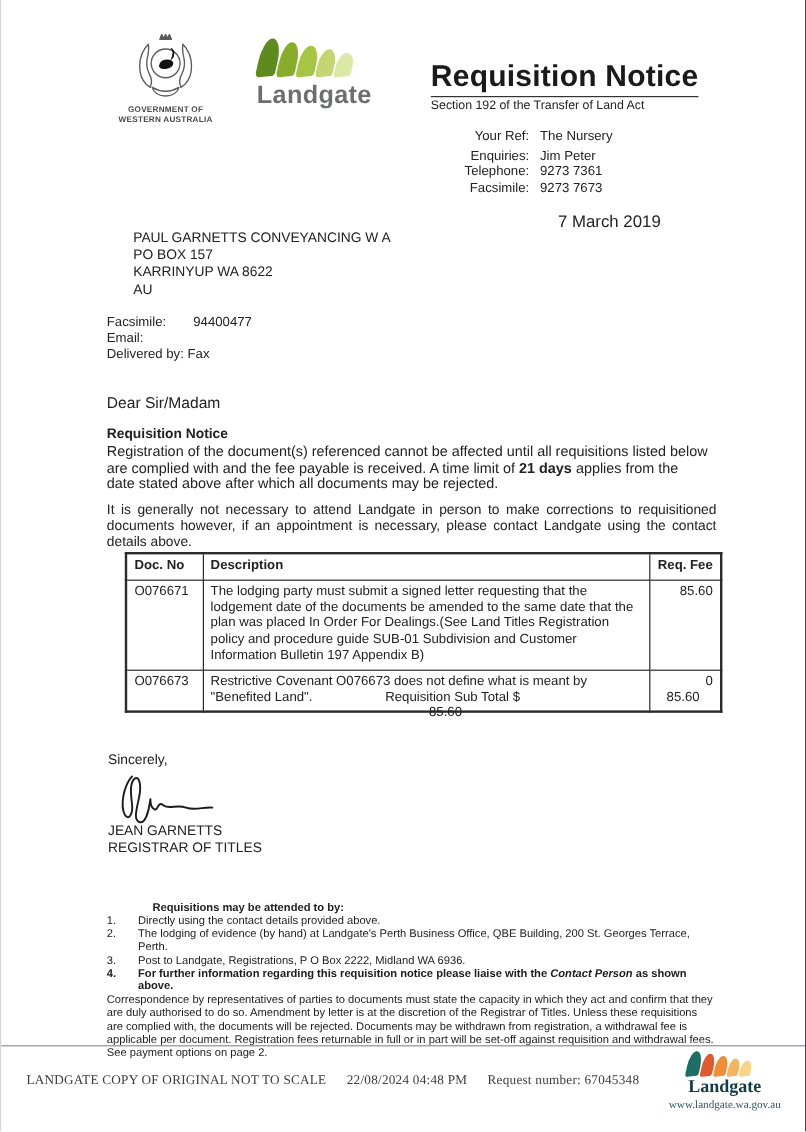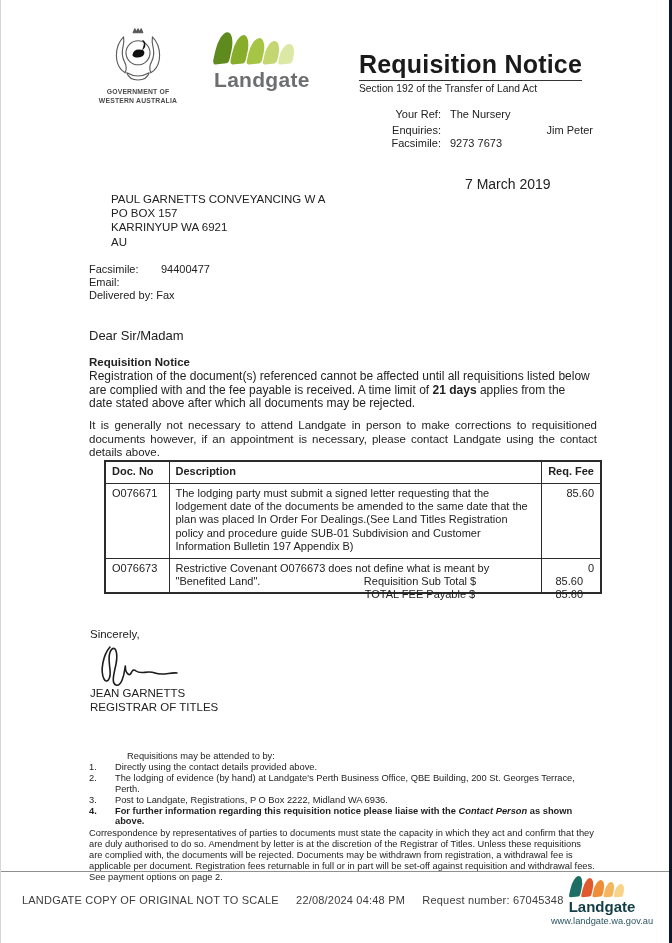--- a/index.html
+++ b/index.html
@@ -1,20 +1,20 @@
 <!DOCTYPE html>
 <html><head>
 <meta charset="utf-8">
 <style>
   * { margin:0; padding:0; box-sizing:border-box; }
   html,body { background:#fff; }
   body { font-family:"Liberation Sans","DejaVu Sans",sans-serif; color:#222; }
   .page {
     position:relative; width:672px; height:943px; background:#fff;
-    border-left:1px solid #d6d6d6; border-right:3px solid #0f172a;
+    border-left:1px solid #d6d6d6; border-right:1px solid #0f172a;
     overflow:hidden;
   }
 
   
   .crest { position:absolute; left:90px; top:26px; width:94px; text-align:center; }
   .crest svg { display:block; margin:0 auto; }
   .crest-caption { font-size:6.8px; font-weight:bold; color:#4a4a4a; letter-spacing:.2px; line-height:8.5px; margin-top:2px; }
 
   .lg-logo { position:absolute; left:213px; top:31px; width:100px; }
   .lg-leaves { position:relative; height:36px; width:96px; }
@@ -22,21 +22,21 @@
   .lg-wordmark { font-size:21px; font-weight:bold; color:#6d6e70; letter-spacing:.3px; margin-top:1px; }
 
   .title-block { position:absolute; left:358px; top:50px; width:270px; }
   .doc-title { font-size:25px; font-weight:bold; color:#1a1a1a; letter-spacing:.2px;
                display:inline-block; border-bottom:1px solid #333; padding-bottom:2px; line-height:28px; }
   .doc-subtitle { font-size:10.3px; color:#222; margin-top:2px; }
 
   
   .refs { position:absolute; left:352px; top:108px; width:240px; font-size:11px; }
   .ref-row { display:flex; line-height:13.2px; }
-  .ref-row.gap-above { margin-top:3px;justify-content:space-between; }
+  .ref-row.gap-above { margin-top:3px; }
   .ref-label { width:88px; text-align:right; }
   .ref-value { margin-left:9px; }
   .letter-date { position:absolute; left:464px; top:176px; font-size:14px; }
 
   
   .recipient { position:absolute; left:110px; top:192px; font-size:11.5px; line-height:14.2px; }
   .delivery { position:absolute; left:88px; top:263px; font-size:11px; line-height:13.2px; }
   .delivery .drow { display:flex; }
   .delivery .dlabel { width:72px; }
 
@@ -52,38 +52,38 @@
   .req-table { border:2px solid #2b2b2b; }
   .req-table th { text-align:left; font-weight:bold; height:22px; }
   .col-doc { width:64px; }
   .col-fee { width:60px; text-align:right; }
   th.col-fee { text-align:right; }
   .req-table td.col-desc { padding-right:10px; }
 
   
   .totals { position:absolute; left:320px; top:575px; width:262px; font-size:11px; }
   .total-row { display:flex; line-height:13.4px; }
-  .total-label { flex:1; text-align:center; }
+  .total-label { flex:1; text-align:left; }
   .total-value { width:64px; text-align:right; }
 
   
   .closing { position:absolute; left:89px; top:628px; font-size:11.5px; }
   .signature { position:absolute; left:94px; top:641px; }
   .signer { position:absolute; left:89px; top:687px; font-size:11.5px; line-height:13.6px; }
 
   
   .fineprint { position:absolute; left:88px; top:751px; width:506px; font-size:9.3px; line-height:10.9px; color:#1d1d1d; }
-  .fp-heading { font-weight:normal;padding-left:38px; }
+  .fp-heading { font-weight:bold;padding-left:38px; }
   .fp-item { display:flex; }
   .fp-num { width:26px; flex:none; }
   .fp-item.bold { font-weight:bold; }
   .fp-para { margin-top:1px; }
 
   
-  .page-footer { position:absolute; left:0; right:0; top:871px; height:72px; border-top:1px solid #8f8f8f; }
+  .page-footer { position:absolute; left:0; right:0; top:871px; height:72px; border-top:1px solid #8f8f8f;font-family:Liberation Serif, serif; }
   .stamp-line { position:absolute; left:21px; top:22px; font-size:11px; color:#3d3d3d; letter-spacing:.2px; white-space:nowrap; }
   .stamp-line span { margin-right:14px; }
   .footer-logo { position:absolute; right:12px; top:3px; width:110px; text-align:center; }
   .footer-leaves { position:relative; height:24px; width:64px; margin:0 auto; }
   .footer-leaves .leaf { transform:skewX(-18deg) rotate(-6deg); }
   .footer-wordmark { font-size:15px; font-weight:bold; color:#123c46; line-height:15px; }
   .footer-site { font-size:9.3px; color:#2c5560; margin-top:2px; white-space:nowrap; }
 </style>
 </head>
 <body>
@@ -126,30 +126,34 @@
   <div class="refs">
     <div class="ref-row">
       <span class="ref-label">Your Ref:</span>
       <span class="ref-value">The Nursery</span>
     </div>
     <div class="ref-row gap-above">
       <span class="ref-label">Enquiries:</span>
       <span class="ref-value">Jim Peter</span>
     </div>
     <div class="ref-row">
+      <span class="ref-label">Telephone:</span>
+      <span class="ref-value">9273 7361</span>
+    </div>
+    <div class="ref-row">
       <span class="ref-label">Facsimile:</span>
       <span class="ref-value">9273 7673</span>
     </div>
   </div>
   <div class="letter-date">7 March 2019</div>
 
   <div class="recipient">
     <div>PAUL GARNETTS CONVEYANCING  W A</div>
     <div>PO BOX 157</div>
-    <div>KARRINYUP  WA 6921</div>
+    <div>KARRINYUP  WA 8622</div>
     <div>AU</div>
   </div>
 
   <div class="delivery">
     <div class="drow">
       <span class="dlabel">Facsimile:</span>
       <span>94400477</span>
     </div>
     <div class="drow">
         <span>Email:</span>
@@ -185,21 +189,20 @@
       </tr>
     </tbody>
   </table>
 
   <div class="totals">
     <div class="total-row">
       <span class="total-label">Requisition Sub Total $</span>
       <span class="total-value">85.60</span>
     </div>
     <div class="total-row">
-      <span class="total-label">TOTAL FEE Payable $</span>
       <span class="total-value">85.60</span>
     </div>
   </div>
 
   <div class="closing">Sincerely,</div>
   <div class="signature">
     <svg width="92" height="48" viewBox="0 0 92 48">
       <path d="M15 6 C8 14 5 30 9 38 C12 43 16 38 15 29 C14 20 13 12 17 8 C21 5 23 13 21 23 C19 33 16 42 21 44 C26 46 29 35 30 27 C31 21 29 30 33 33 C37 36 36 26 41 30 C46 34 52 29 60 32 C68 35 75 31 82 32" fill="none" stroke="#1c1c1c" stroke-width="1.6" stroke-linecap="round"></path>
     </svg>
   </div>

